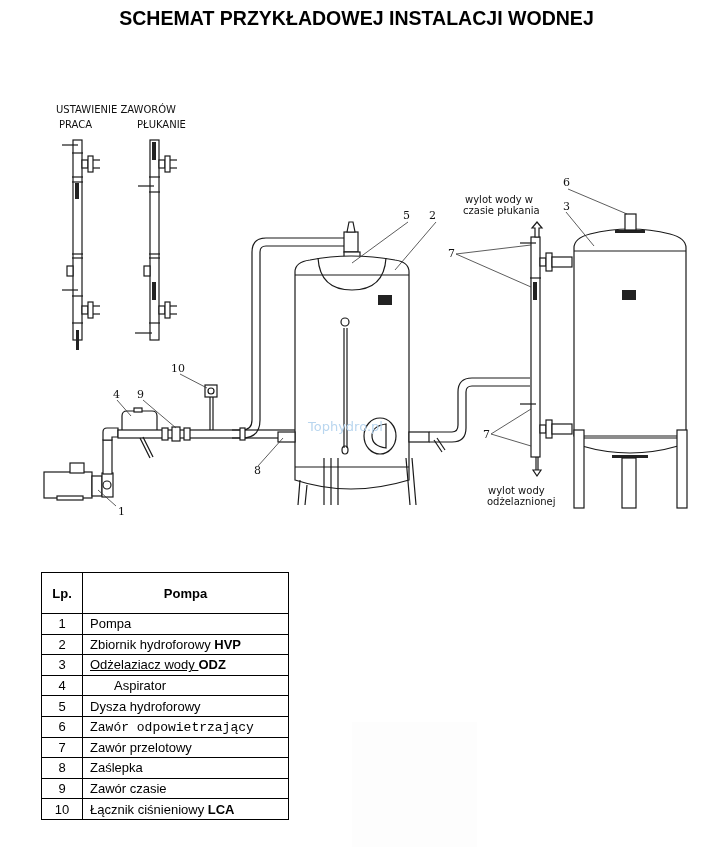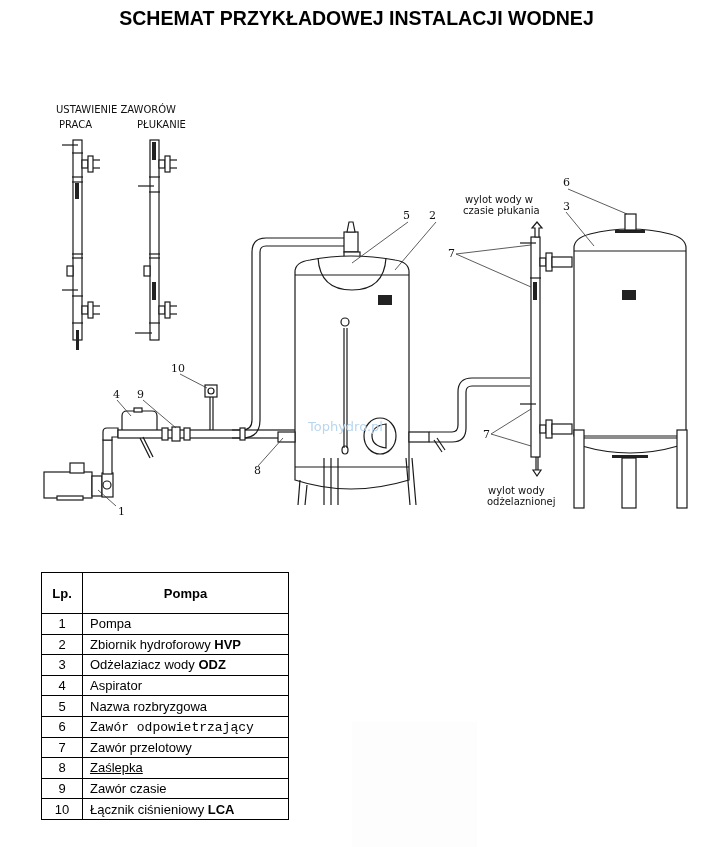--- a/index.html
+++ b/index.html
@@ -228,41 +228,41 @@
       <tr>
         <td class="lp">1</td>
         <td class="nm"><span style="white-space: pre; text-align: center;">Pompa</span><b></b></td>
       </tr>
       <tr>
         <td class="lp">2</td>
         <td class="nm"><span style="white-space: pre; text-align: center;">Zbiornik hydroforowy </span><b>HVP</b></td>
       </tr>
       <tr>
         <td class="lp">3</td>
-        <td class="nm"><span style="white-space: pre;">Odżelaziacz wody </span><b>ODZ</b></td>
+        <td class="nm"><span style="white-space: pre; text-decoration: underline;">Odżelaziacz wody </span><b>ODZ</b></td>
       </tr>
       <tr>
         <td class="lp">4</td>
-        <td class="nm"><span style="white-space: pre;">Aspirator</span><b></b></td>
+        <td class="nm"><span style="white-space: pre; margin-left: 24px;">Aspirator</span><b></b></td>
       </tr>
       <tr>
         <td class="lp">5</td>
-        <td class="nm"><span style="white-space: pre;">Nazwa rozbryzgowa</span><b></b></td>
+        <td class="nm"><span style="white-space: pre;">Dysza hydroforowy</span><b></b></td>
       </tr>
       <tr>
         <td class="lp">6</td>
         <td class="nm"><span style="white-space: pre; font-family: Liberation Mono, monospace;">Zawór odpowietrzający</span><b></b></td>
       </tr>
       <tr>
         <td class="lp">7</td>
         <td class="nm"><span style="white-space: pre;">Zawór przelotowy</span><b></b></td>
       </tr>
       <tr>
         <td class="lp">8</td>
-        <td class="nm"><span style="white-space: pre; text-decoration: underline;">Zaślepka</span><b></b></td>
+        <td class="nm"><span style="white-space: pre;">Zaślepka</span><b></b></td>
       </tr>
       <tr>
         <td class="lp">9</td>
         <td class="nm"><span style="white-space: pre;">Zawór czasie</span><b></b></td>
       </tr>
       <tr>
         <td class="lp">10</td>
         <td class="nm"><span style="white-space: pre;">Łącznik ciśnieniowy </span><b>LCA</b></td>
       </tr>
     </tbody>

